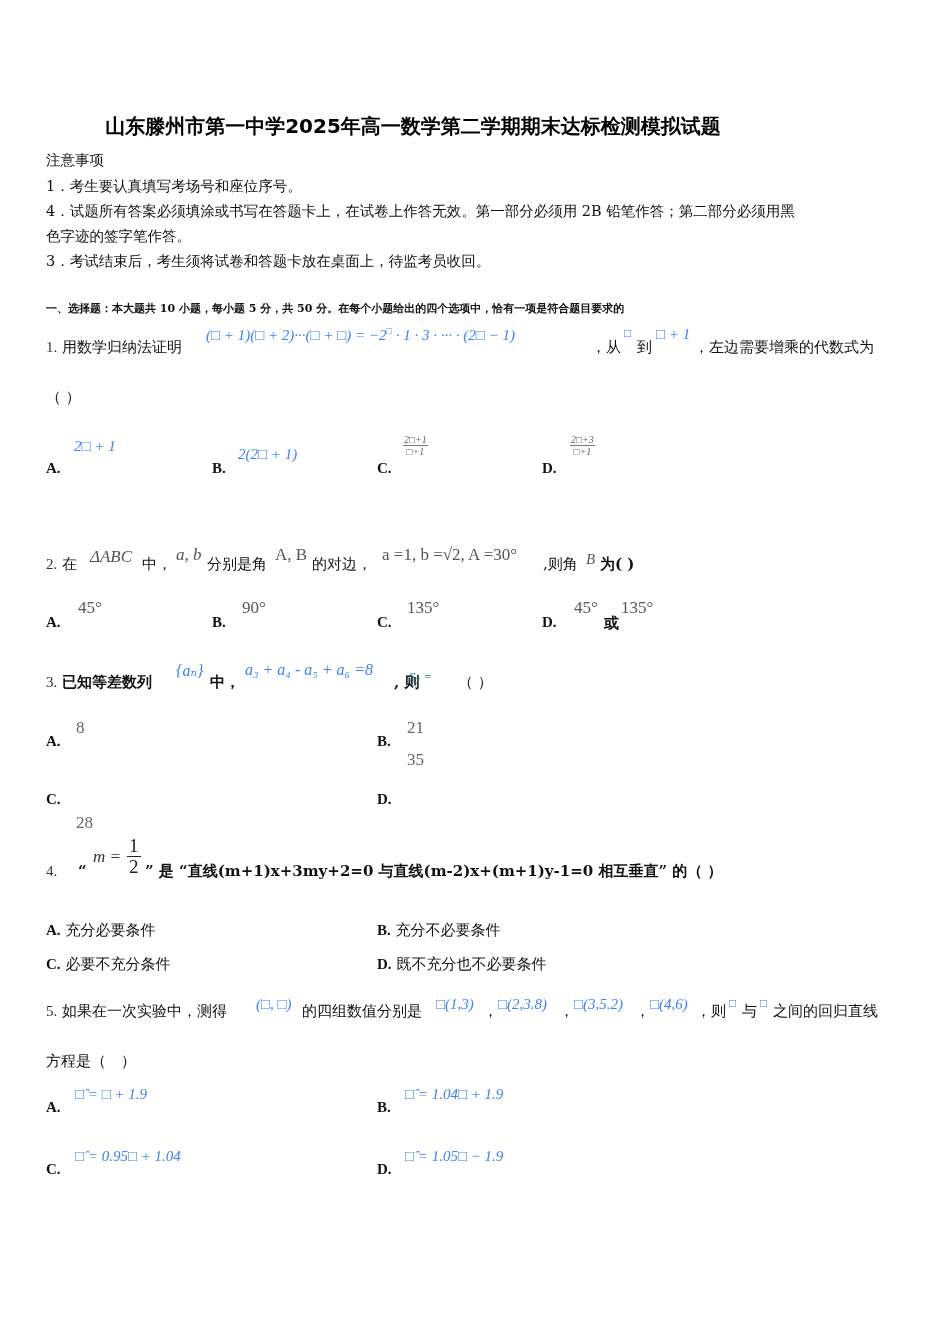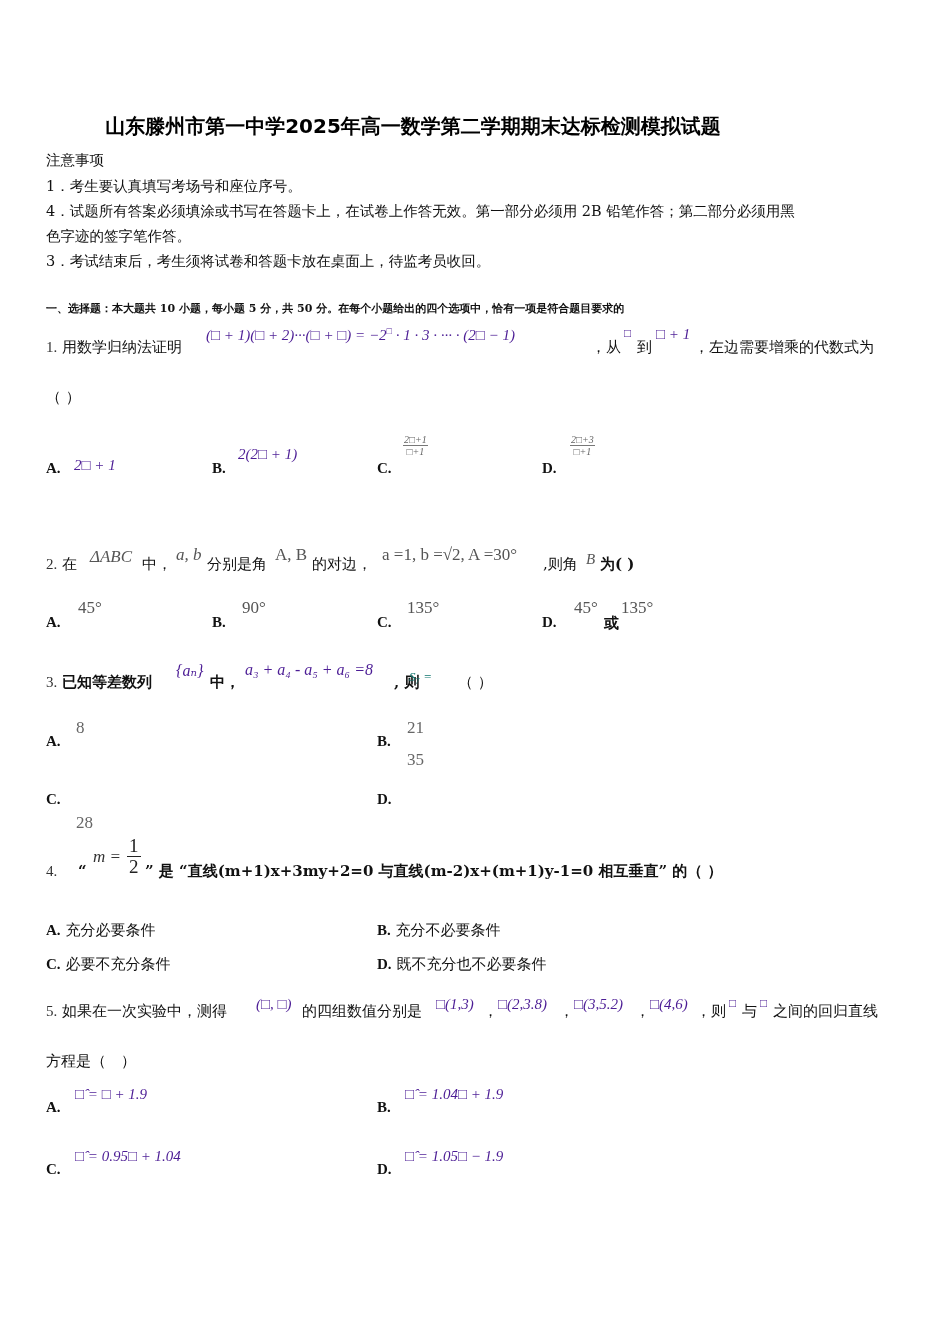--- a/index.html
+++ b/index.html
@@ -11,21 +11,21 @@
   .abs { position: absolute; white-space: nowrap; }
   .title {
     top: 113px; left: 0; width: 826px; text-align: center;
     font-family: "DejaVu Sans", "Liberation Sans", sans-serif;
     font-weight: bold; font-size: 20px; letter-spacing: 0px; color: #000;
   }
   .note { left: 46px; font-size: 14.5px; color: #111; }
   .body-text { font-size: 15px; color: #111; }
   .math {
     font-family: "Liberation Serif", "DejaVu Serif", serif;
-    font-style: italic; color: #4c1d95; font-size: 15px;
+    font-style: italic; color: #3b82f6; font-size: 15px;
   }
   .math-up { font-family: "Liberation Serif", "DejaVu Serif", serif; color: #555; font-size: 17px; }
   .opt-label { font-family: "Liberation Serif", "DejaVu Serif", serif; font-weight: bold; font-size: 15px; color: #111; }
   .frac { display: inline-flex; flex-direction: column; align-items: center; font-size: 10px; line-height: 11px; font-style: italic; color: #666; font-family: "Liberation Serif", serif; }
   .frac .num { border-bottom: 1px solid #777; padding: 0 1px; }
   .big-frac { display: inline-flex; flex-direction: column; align-items: center; font-size: 19px; line-height: 20px; color: #222; font-family: "Liberation Serif", serif; }
   .big-frac .num { border-bottom: 1px solid #222; padding: 0 2px; }
   .qnum { font-family: "Liberation Serif", serif; color: #333; }
 </style>
 </head>
@@ -49,21 +49,21 @@
   <span>(□ + 1)(□ + 2)···(□ + □) = −2</span><sup style="font-size:9px;">□</sup><span> · 1 · 3 · ··· · (2□ − 1)</span>
 </div>
 <div class="abs body-text" style="top:338px; left:591px;">，从</div>
 <div class="abs math" style="top:326px; left:624px; font-size:12px;">□</div>
 <div class="abs body-text" style="top:338px; left:637px;">到</div>
 <div class="abs math" style="top:326px; left:656px;">□ + 1</div>
 <div class="abs body-text" style="top:338px; left:694px;">，左边需要增乘的代数式为</div>
 <div class="abs body-text" style="top:388px; left:46px;">（ ）</div>
 
 <div class="abs opt-label" style="top:460px; left:46px;">A.</div>
-<div class="abs math" style="top:457px; left:74px;">2□ + 1</div>
+<div class="abs math" style="top:438px; left:74px;">2□ + 1</div>
 <div class="abs opt-label" style="top:460px; left:212px;">B.</div>
 <div class="abs math" style="top:446px; left:238px;">2(2□ + 1)</div>
 <div class="abs opt-label" style="top:460px; left:377px;">C.</div>
 <div class="abs" style="top:428px; left:403px;">
   <span class="frac">
       <span class="num">2□+1</span>
       <span>□+1</span>
     </span>
 </div>
 <div class="abs opt-label" style="top:460px; left:542px;">D.</div>

